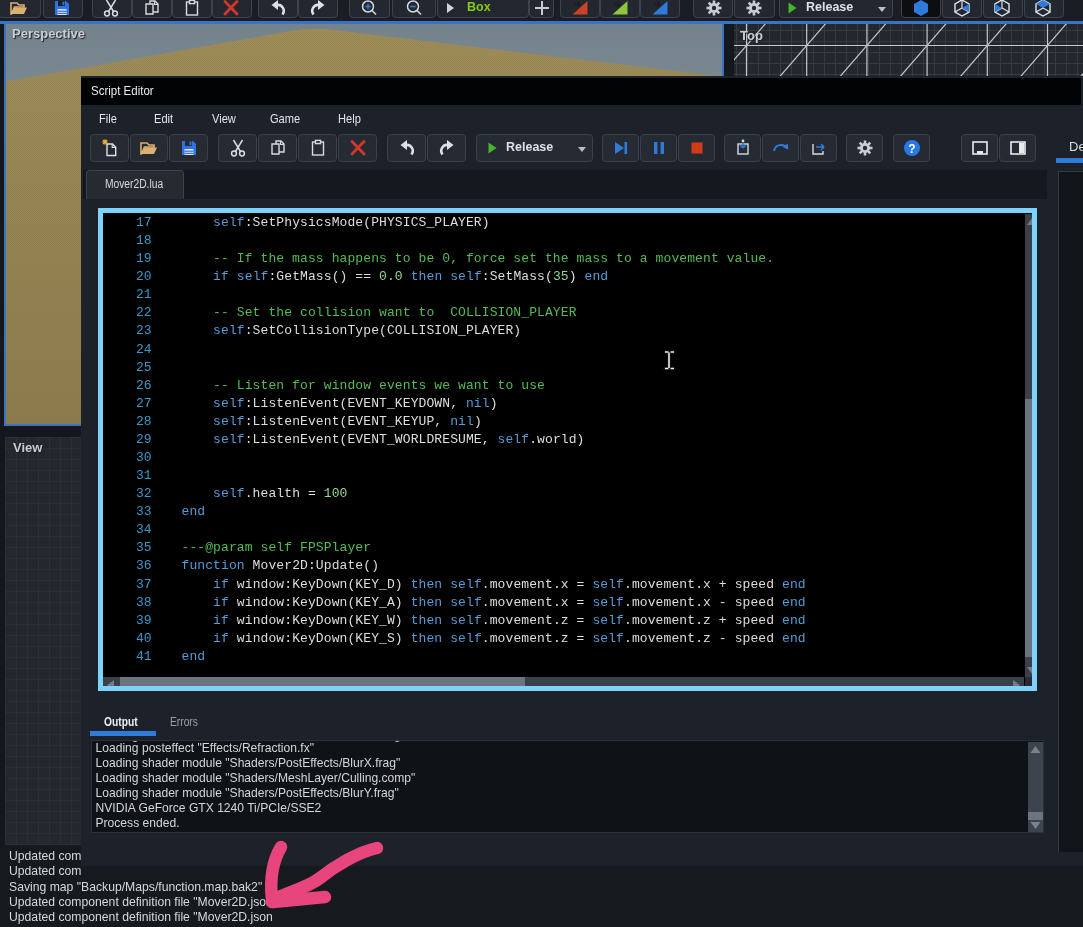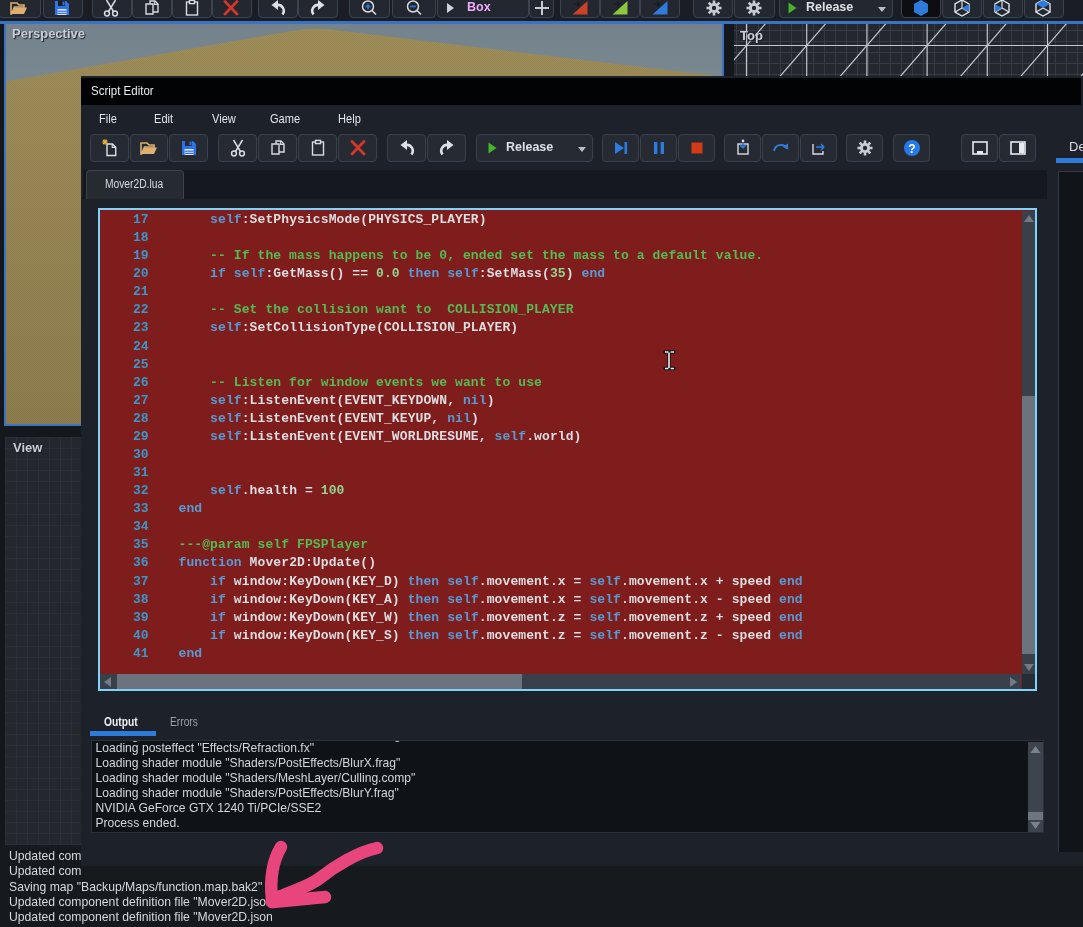--- a/index.html
+++ b/index.html
@@ -97,21 +97,21 @@
   <path d="M9,5.7 v5.6 M6.2,8.5 h5.6" stroke="#2e7bdb" stroke-width="1.6"></path>
 </svg>
 <svg class="abs" style="left:404px;top:-2px;" width="20" height="20" viewBox="0 0 20 20">
   <circle cx="9" cy="8.5" r="5.5" fill="none" stroke="#d8dbdf" stroke-width="1.5"></circle>
   <line x1="13" y1="12.5" x2="17" y2="16.5" stroke="#d8dbdf" stroke-width="1.6"></line>
   <path d="M6.2,8.5 h5.6" stroke="#2e7bdb" stroke-width="1.6"></path>
 </svg>
 <svg class="abs" style="left:443px;top:1px;" width="14" height="14" viewBox="0 0 14 14">
   <path d="M4,2 L11,7 L4,12 Z" fill="#cfd3d8"></path>
 </svg>
-<div class="abs" style="left:467px;top:0px;font-size:12.5px;font-weight:bold;color:#f0abfc;">Box</div>
+<div class="abs" style="left:467px;top:0px;font-size:12.5px;font-weight:bold;color:#84cc16;">Box</div>
 <svg class="abs" style="left:531.5px;top:-2px;" width="20" height="20" viewBox="0 0 20 20">
   <path d="M10,3 v14 M3,10 h14" stroke="#c6cbd1" stroke-width="2"></path>
 </svg>
 <svg class="abs" style="left:570px;top:-2px;" width="20" height="20" viewBox="0 0 20 20">
   <path d="M2.5,16.5 L17.5,16.5 L17.5,3 Z" fill="#cc4226"></path>
   <path d="M4,6 h6 M10,6 l-3,-2.5 M10,6 l-3,2.5" stroke="#1a1e24" stroke-width="1.6" fill="none"></path>
 </svg>
 <svg class="abs" style="left:610px;top:-2px;" width="20" height="20" viewBox="0 0 20 20">
   <path d="M2.5,16.5 L17.5,16.5 L17.5,3 Z" fill="#8dc63f"></path>
   <path d="M4,6 h6 M10,6 l-3,-2.5 M10,6 l-3,2.5" stroke="#1a1e24" stroke-width="1.6" fill="none"></path>
@@ -373,21 +373,21 @@
   </svg>
 
   <div class="abs" style="left:2px;top:94px;width:964px;height:29px;background:#15181e;"></div>
   <div class="abs" style="left:5px;top:94px;width:98px;height:29px;background:#262b32;border:1px solid #3c434d;border-bottom:none;border-radius:4px 4px 0 0;box-sizing:border-box;"></div>
   <div class="abs" style="left:24px;top:101px;font-size:12.5px;color:#d6dade;transform:scaleX(0.82);transform-origin:0 0;">Mover2D.lua</div>
 
   <div class="abs" style="left:988px;top:63px;font-size:13px;color:#d9dce0;">De</div>
   <div class="abs" style="left:975px;top:82px;width:27px;height:4.5px;background:#2e7bdb;"></div>
   <div class="abs" style="left:977px;top:95px;width:25px;height:680px;background:#111419;border-left:1px solid #333943;border-top:1px solid #333943;"></div>
 
-  <div class="abs" style="left:17px;top:132px;width:939px;height:483px;background:#7f1d1d;border:2px solid #7dd3fc;box-sizing:border-box;overflow:hidden;font-weight:bold;">
+  <div class="abs" style="left:17px;top:132px;width:939px;height:483px;background:#000000;border:5px solid #7dd3fc;box-sizing:border-box;overflow:hidden;">
     <pre style="position:absolute;left:0;top:1px;width:48.5px;text-align:right;font-size:13px;line-height:18.08px;color:#3b97c8;">17
 18
 19
 20
 21
 22
 23
 24
 25
 26
@@ -401,21 +401,21 @@
 34
 35
 36
 37
 38
 39
 40
 41</pre>
     <pre style="position:absolute;left:78.5px;top:1px;font-size:13px;line-height:18.08px;letter-spacing:0.1px;color:#dcdee1;">    <span class="kw">self</span>:SetPhysicsMode(PHYSICS_PLAYER)
 
-    <span class="cm">-- If the mass happens to be 0, ended set the mass to a default value.</span>
+    <span class="cm">-- If the mass happens to be 0, force set the mass to a movement value.</span>
     <span class="kw">if</span> <span class="kw">self</span>:GetMass() == <span class="nm">0.0</span> <span class="kw">then</span> <span class="kw">self</span>:SetMass(<span class="nm">35</span>) <span class="kw">end</span>
 
     <span class="cm">-- Set the collision want to  COLLISION_PLAYER</span>
     <span class="kw">self</span>:SetCollisionType(COLLISION_PLAYER)
 
 
     <span class="cm">-- Listen for window events we want to use</span>
     <span class="kw">self</span>:ListenEvent(EVENT_KEYDOWN, <span class="kw">nil</span>)
     <span class="kw">self</span>:ListenEvent(EVENT_KEYUP, <span class="kw">nil</span>)
     <span class="kw">self</span>:ListenEvent(EVENT_WORLDRESUME, <span class="kw">self</span>.world)

